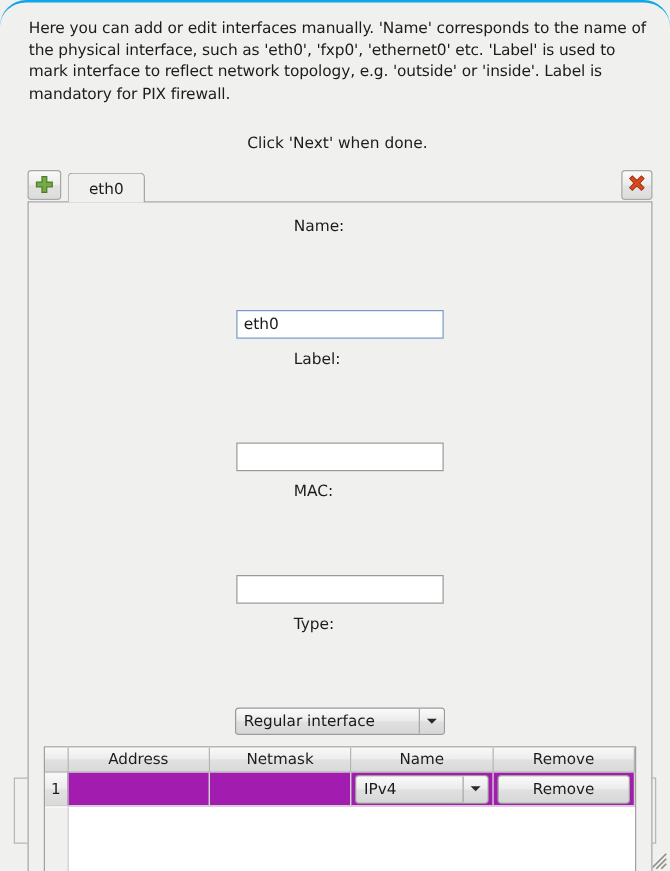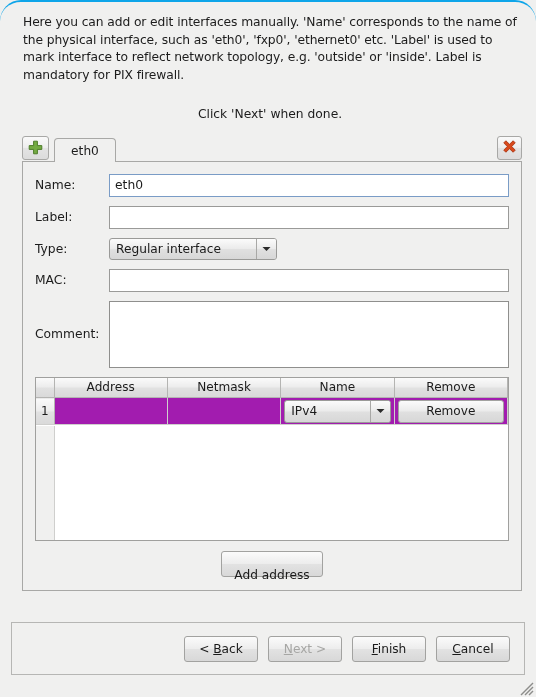--- a/index.html
+++ b/index.html
@@ -88,20 +88,21 @@
     background: #f0f0ef;
     padding: 12px 12px 13px 12px;
     z-index: 1;
   }
 
   
   .frow {
     display: flex;
     align-items: center;
     margin-bottom: 9px;
+    flex-direction: column;
   }
   .flabel {
     width: 74px;
     flex: 0 0 74px;
     font-size: 12.3px;
     color: #1c1c1c;
   }
   .finput {
     flex: 1 1 auto;
     height: 23px;
@@ -328,44 +329,40 @@
 
   <div class="panel">
 
     <div class="frow">
       <div class="flabel">Name:</div>
       <input class="finput focused" type="text" value="eth0" style="">
     </div>
 
     <div class="frow">
       <div class="flabel">Label:</div>
+      <input class="finput" type="text" value="" style="">
+    </div>
+
+    <div class="frow">
+      <div class="flabel">MAC:</div>
       <input class="finput" type="text" value="" style="">
     </div>
 
     <div class="frow">
       <div class="flabel">Type:</div>
       <div class="combo combo-type">
         <span class="combo-text">Regular interface</span>
         <span class="combo-arrow">
           <svg width="9" height="6" viewBox="0 0 9 6">
               <path d="M0.5 1 L4.5 5 L8.5 1 Z" fill="#2a2a2a"></path>
             </svg>
         </span>
       </div>
     </div>
 
-    <div class="frow">
-      <div class="flabel">MAC:</div>
-      <input class="finput" type="text" value="" style="">
-    </div>
-
-    <div class="comment-row">
-      <div class="flabel">Comment:</div>
-      <div class="comment-box"></div>
-    </div>
 
 
     <div class="table-outer">
       <div class="table-filler">
         <div class="filler-gutter"></div>
       </div>
       <table class="addr">
         <thead>
           <tr>
             <th class="rownum-h"></th>

